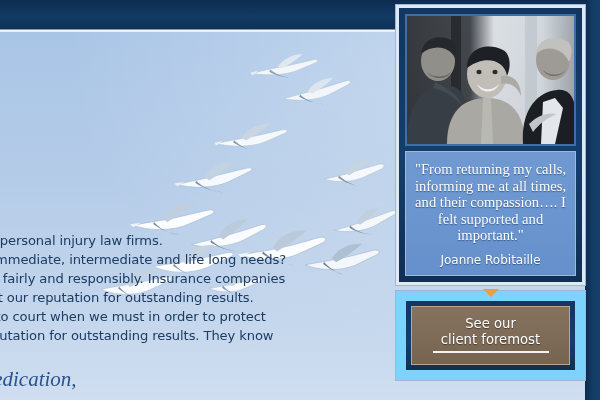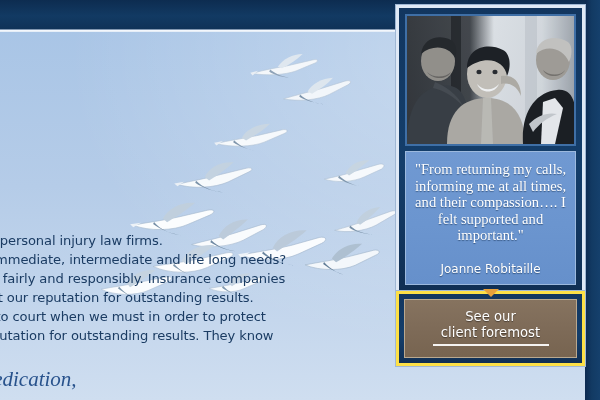--- a/index.html
+++ b/index.html
@@ -101,21 +101,21 @@
     text-align:center;
   }
   .quote-text{
     font-family:"Liberation Serif",serif;
     font-size:14.6px;line-height:16.6px;
     color:#ffffff;
     text-shadow:0 1px 1px rgba(14,42,74,.55);
     margin:0;
   }
   .quote-author{
-    margin-top:18px;
+    margin-top:9px;
     font-family:"DejaVu Sans",sans-serif;
     font-size:12px;
     color:#ffffff;
     text-shadow:0 1px 1px rgba(14,42,74,.55);
   }
 
   
   .arrow-wrap{
     position:absolute;left:396px;top:289px;width:189px;height:10px;
     display:flex;justify-content:center;z-index:6;pointer-events:none;
@@ -125,21 +125,21 @@
     border-left:8px solid transparent;
     border-right:8px solid transparent;
     border-top:8px solid #e8a13c;
   }
 
   
   .cta-block{
     position:absolute;left:396px;top:291px;width:189px;
   }
   .cta-outer{
-    background:#fde047;padding:3px;box-shadow:0 0 0 1px #9fb7d4;
+    background:#7dd3fc;padding:10px;box-shadow:0 0 0 1px #9fb7d4;
   }
   .cta-inner{
     background:linear-gradient(to bottom,#12365f 0%,#143e6b 60%,#102f54 100%);
     padding:5px;
   }
   .cta-button{
     background:linear-gradient(to bottom,#86735f 0%,#7e6b58 50%,#776450 100%);
     border:1px solid #b9a88f;
     padding:9px 6px 11px 6px;
     text-align:center;

